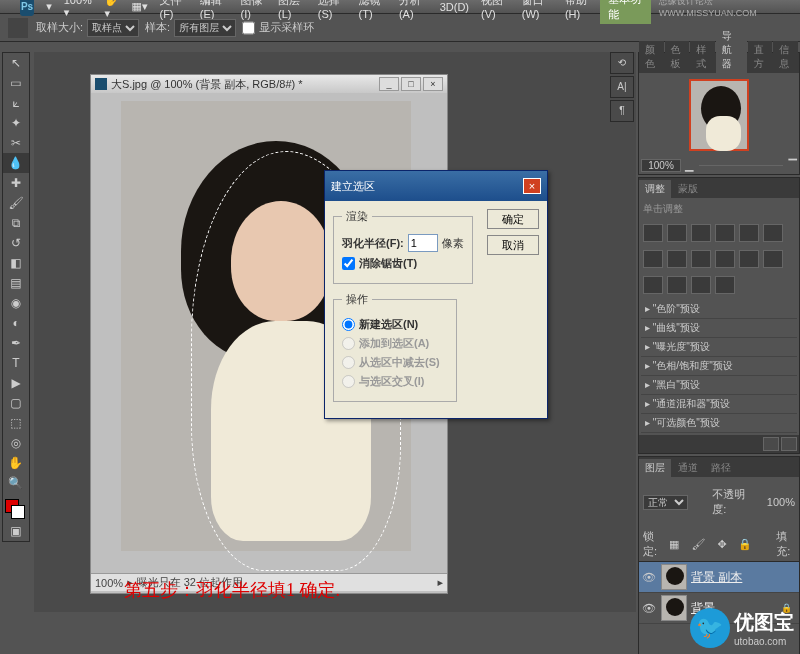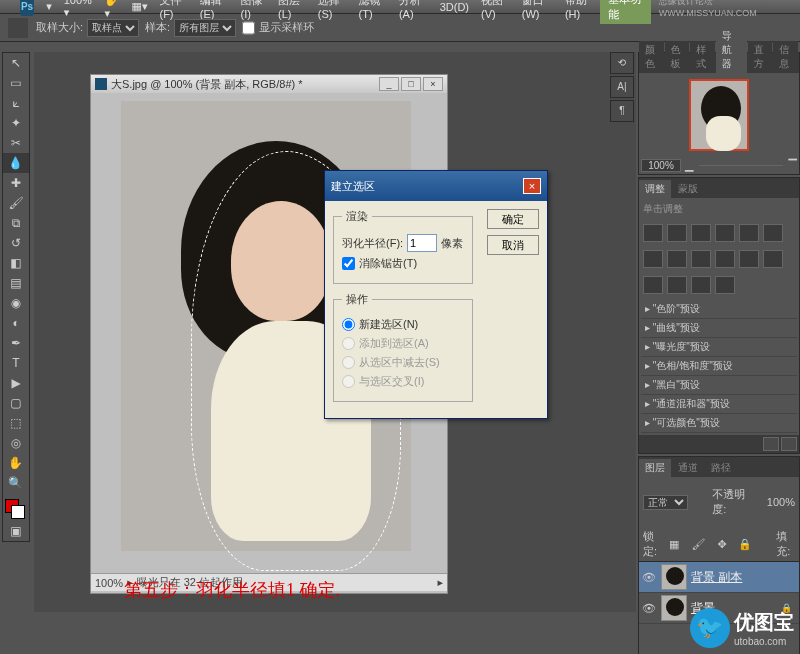--- a/index.html
+++ b/index.html
@@ -37,21 +37,21 @@
 .doc-status{height:18px;background:#e0e0e0;display:flex;align-items:center;padding:0 4px;font-size:10px;color:#444;border-top:1px solid #999;}
 .step-text{position:absolute;left:90px;bottom:10px;color:#d00;font-size:18px;font-family:SimSun;}
 .dialog{position:absolute;left:324px;top:170px;width:224px;background:#ece9d8;border:1px solid #0a246a;box-shadow:2px 2px 4px rgba(0,0,0,.4);}
 .dlg-title{height:30px;background:linear-gradient(#3a6ea5,#1d4e8c);color:#fff;display:flex;align-items:center;padding:0 6px;font-size:11px;}
 .dlg-title .spacer{flex:1;}
 .dlg-close{width:18px;height:16px;background:#d04020;color:#fff;text-align:center;line-height:14px;border:1px solid #fff;cursor:pointer;}
 .dlg-body{padding:8px;position:relative;}
 .fieldset{border:1px solid #aaa;padding:6px 8px 8px;margin-bottom:8px;}
 .fieldset legend{font-size:11px;color:#333;padding:0 4px;}
 .fld-row{display:flex;align-items:center;margin:4px 0;color:#333;}
-.fld-row label{margin-right:4px;}
+.fld-row label{margin-right:4px;font-weight:bold;}
 .fld-row input[type=text]{width:30px;border:1px solid #7a9ac0;height:18px;padding:0 2px;}
 .fld-row input[type=checkbox],.fld-row input[type=radio]{margin-right:4px;}
 .fld-row.disabled{color:#999;}
 .dlg-buttons{position:absolute;right:8px;top:8px;width:52px;display:flex;flex-direction:column;gap:6px;}
 .dlg-btn{height:20px;background:#ece9d8;border:1px solid #888;font-size:11px;cursor:pointer;}
 .right-dock{position:absolute;right:0;top:52px;width:162px;bottom:0;background:#535353;display:flex;flex-direction:column;}
 .mini-dock{position:absolute;right:164px;top:52px;width:26px;display:flex;flex-direction:column;gap:2px;}
 .mini-dock .mini{width:24px;height:22px;background:#4a4a4a;border:1px solid #2a2a2a;color:#ccc;text-align:center;line-height:20px;font-size:10px;}
 .panel{background:#535353;border:1px solid #2a2a2a;margin-bottom:2px;}
 .panel-tabs{height:20px;background:#3a3a3a;display:flex;align-items:flex-end;}
@@ -196,21 +196,21 @@
       <div class="fld-row">
         <label>羽化半径(F):</label>
         <input type="text" value="1" style="">
         <span style="margin-left:4px">像素</span>
       </div>
       <div class="fld-row">
         <input type="checkbox" checked="" style="">
         <label>消除锯齿(T)</label>
       </div>
     </fieldset>
-    <fieldset class="fieldset" style="width:140px">
+    <fieldset class="fieldset" style="width:124px">
       <legend>操作</legend>
       <div class="fld-row">
           <input type="radio" checked="" style="">
           <label>新建选区(N)</label>
         </div>
       <div class="fld-row disabled">
           <input type="radio" disabled="" style="">
           <label>添加到选区(A)</label>
         </div>
       <div class="fld-row disabled">

